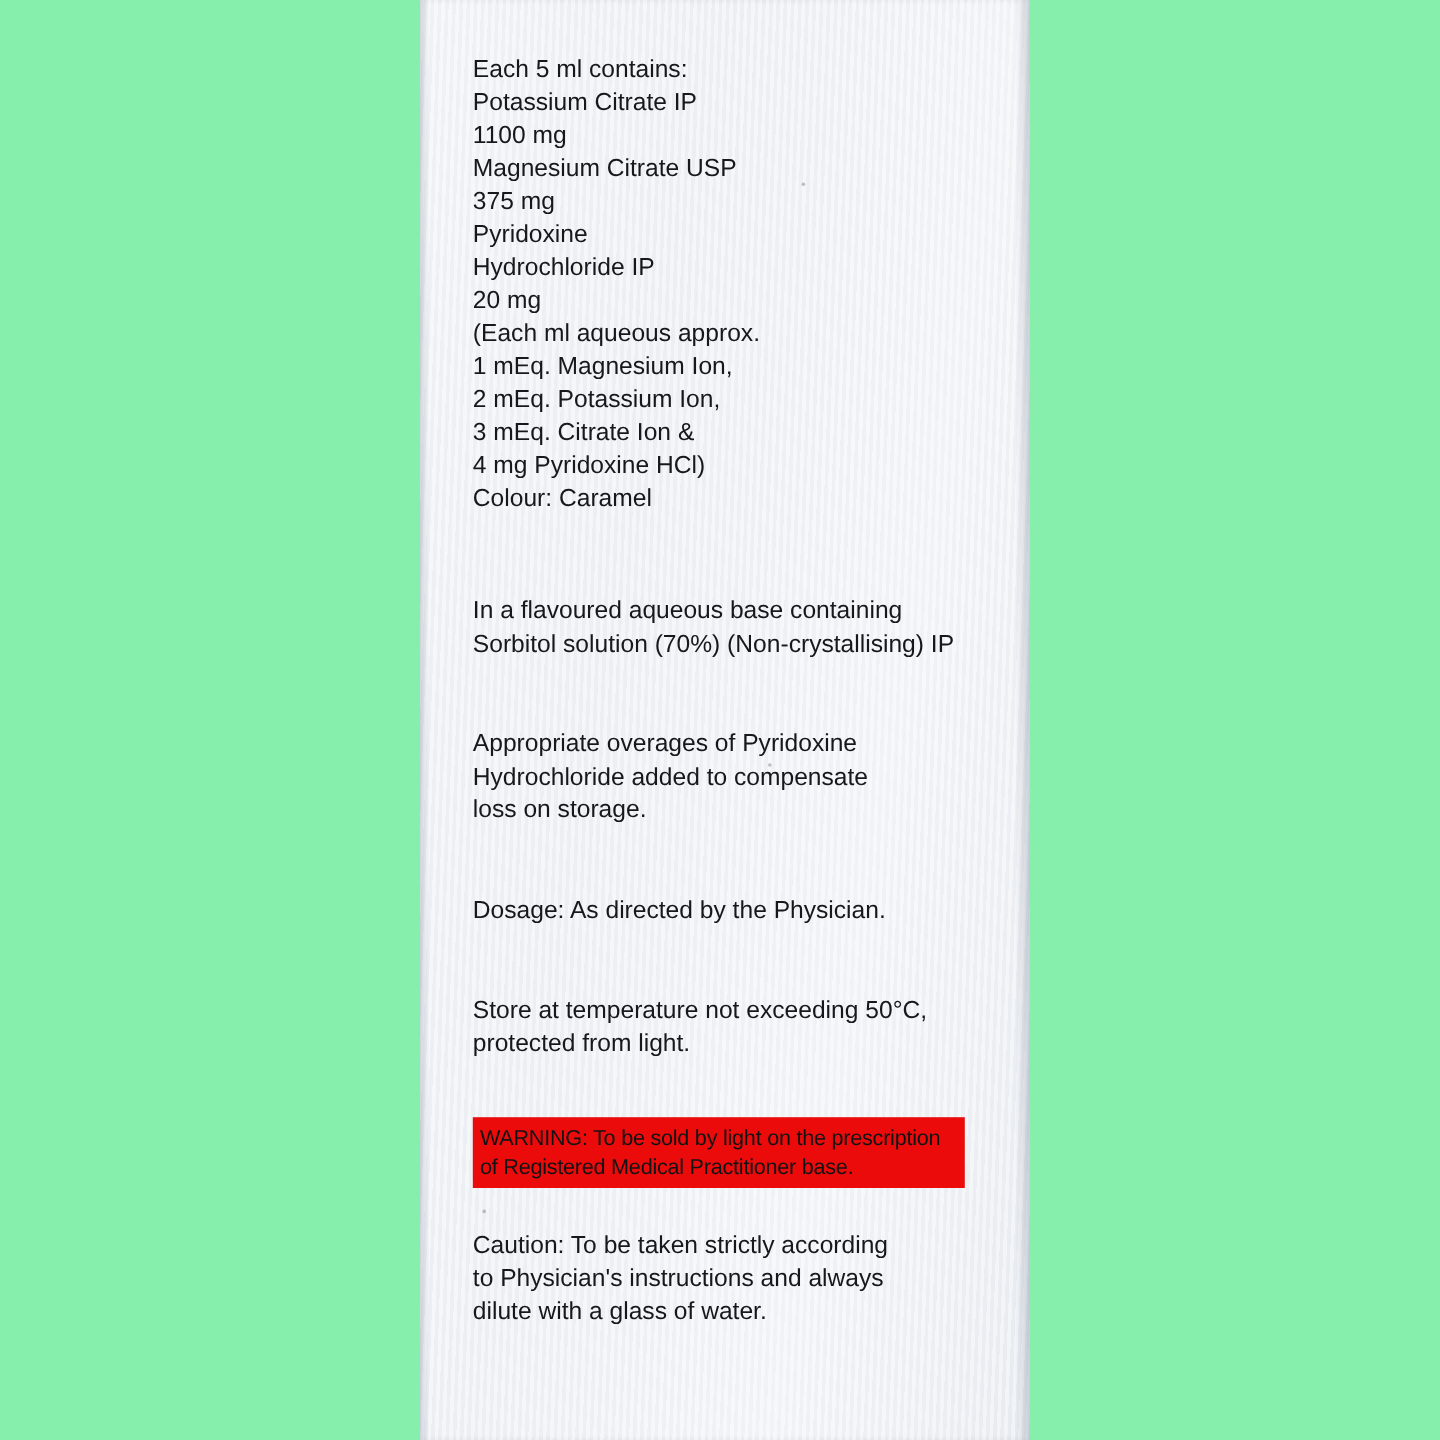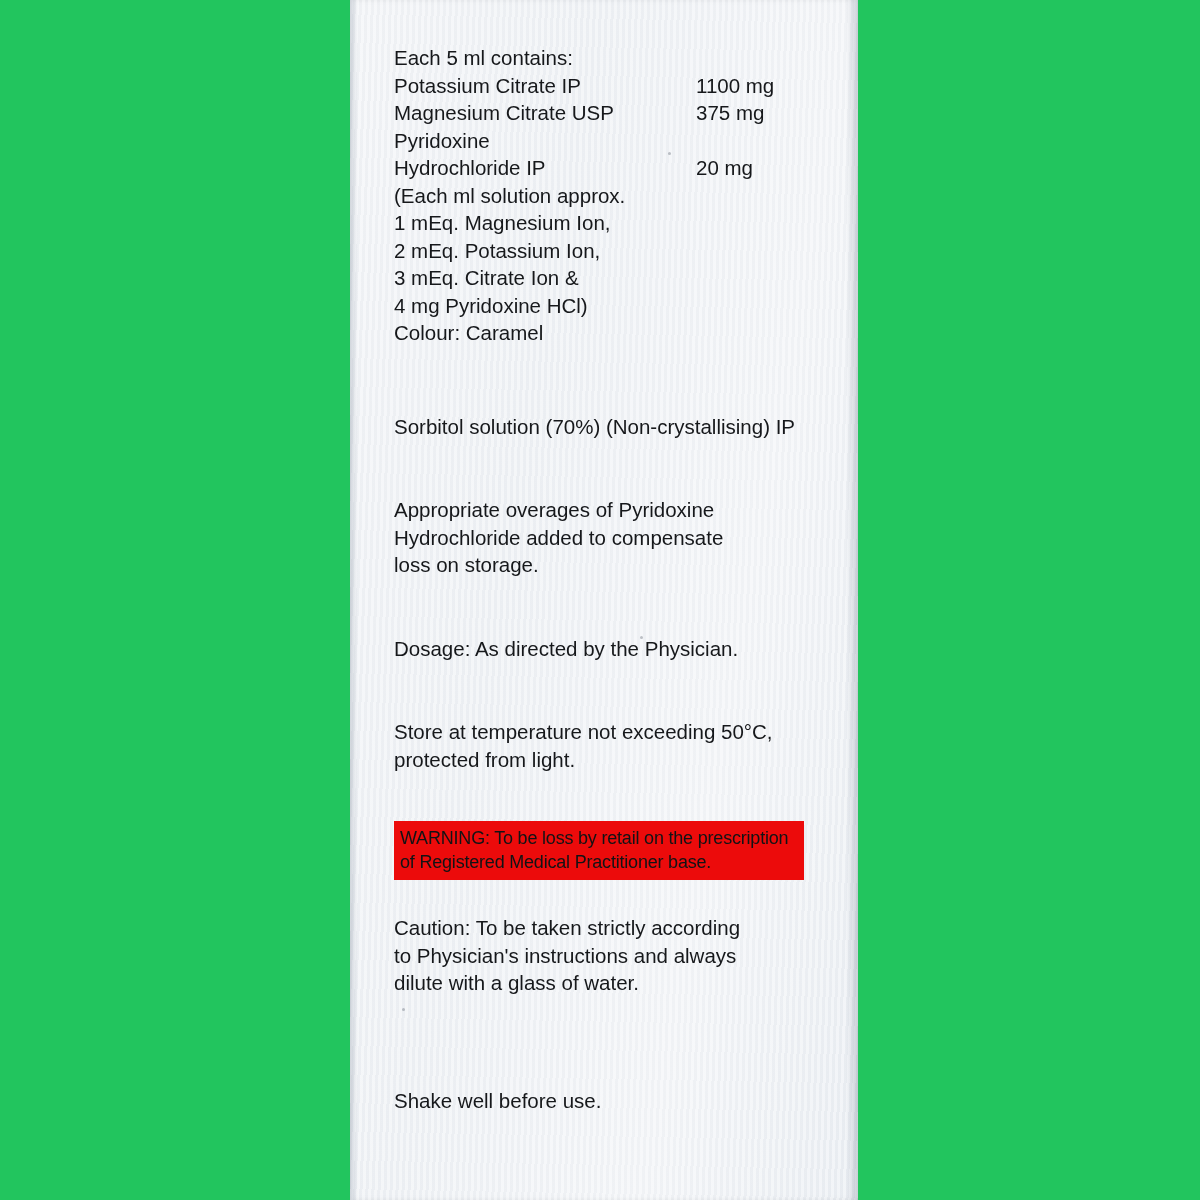--- a/index.html
+++ b/index.html
@@ -10,21 +10,21 @@
     width: 1200px;
     height: 1200px;
     background: #ffffff;
     font-family: "Liberation Sans", sans-serif;
     overflow: hidden;
   }
   #page {
     position: relative;
     width: 1200px;
     height: 1200px;
-    background: #22c55e;
+    background: #86efac;
   }
   
   #panel {
     position: absolute;
     left: 350px;
     top: 0px;
     width: 508px;
     height: 1200px;
     background: linear-gradient(100deg, #f2f4f7 0%, #eef1f5 35%, #f3f5f8 70%, #eaeef3 100%);
     box-shadow: inset -2px 0 6px rgba(0,0,0,0.05), inset 2px 0 4px rgba(0,0,0,0.03);
@@ -64,20 +64,21 @@
     font-size: 20.5px;
     line-height: 27.5px;
   }
   .block {
     margin: 0;
   }
   .ing-line {
     display: flex;
     justify-content: space-between;
     white-space: pre;
+    flex-direction: column;
   }
   .ing-name { display: inline-block; }
   .ing-amt {
     display: inline-block;
     min-width: 104px;
     text-align: left;
     padding-right: 14px;
   }
   .plain { white-space: pre; }
   .gap-xl { height: 66px; }
@@ -130,50 +131,51 @@
     </div>
     <div class="ing-line">
       <span class="ing-name">Pyridoxine</span>
       <span class="ing-amt"></span>
     </div>
     <div class="ing-line">
       <span class="ing-name">Hydrochloride IP</span>
       <span class="ing-amt">20 mg</span>
     </div>
 
-    <div class="plain">(Each ml solution approx.</div>
+    <div class="plain">(Each ml aqueous approx.</div>
     <div class="plain">1 mEq. Magnesium Ion,</div>
     <div class="plain">2 mEq. Potassium Ion,</div>
     <div class="plain">3 mEq. Citrate Ion &amp;</div>
     <div class="plain">4 mg Pyridoxine HCl)</div>
     <div class="plain">Colour: Caramel</div>
 
     <div class="gap-xl"></div>
 
+    <div class="plain">In a flavoured aqueous base containing</div>
     <div class="plain">Sorbitol solution (70%) (Non-crystallising) IP</div>
 
     <div class="gap-lg"></div>
 
     <div class="plain">Appropriate overages of Pyridoxine</div>
     <div class="plain">Hydrochloride added to compensate</div>
     <div class="plain">loss on storage.</div>
 
     <div class="gap-lg"></div>
 
     <div class="plain">Dosage: As directed by the Physician.</div>
 
     <div class="gap-lg"></div>
 
     <div class="plain">Store at temperature not exceeding 50°C,</div>
     <div class="plain">protected from light.</div>
 
     <div class="gap-md"></div>
 
     <div class="warning">
-      <div>WARNING: To be loss by retail on the prescription</div>
+      <div>WARNING: To be sold by light on the prescription</div>
       <div>of Registered Medical Practitioner base.</div>
     </div>
 
     <div class="gap-sm"></div>
 
     <div class="plain">Caution: To be taken strictly according</div>
     <div class="plain">to Physician's instructions and always</div>
     <div class="plain">dilute with a glass of water.</div>
 
     <div class="gap-xl"></div>

